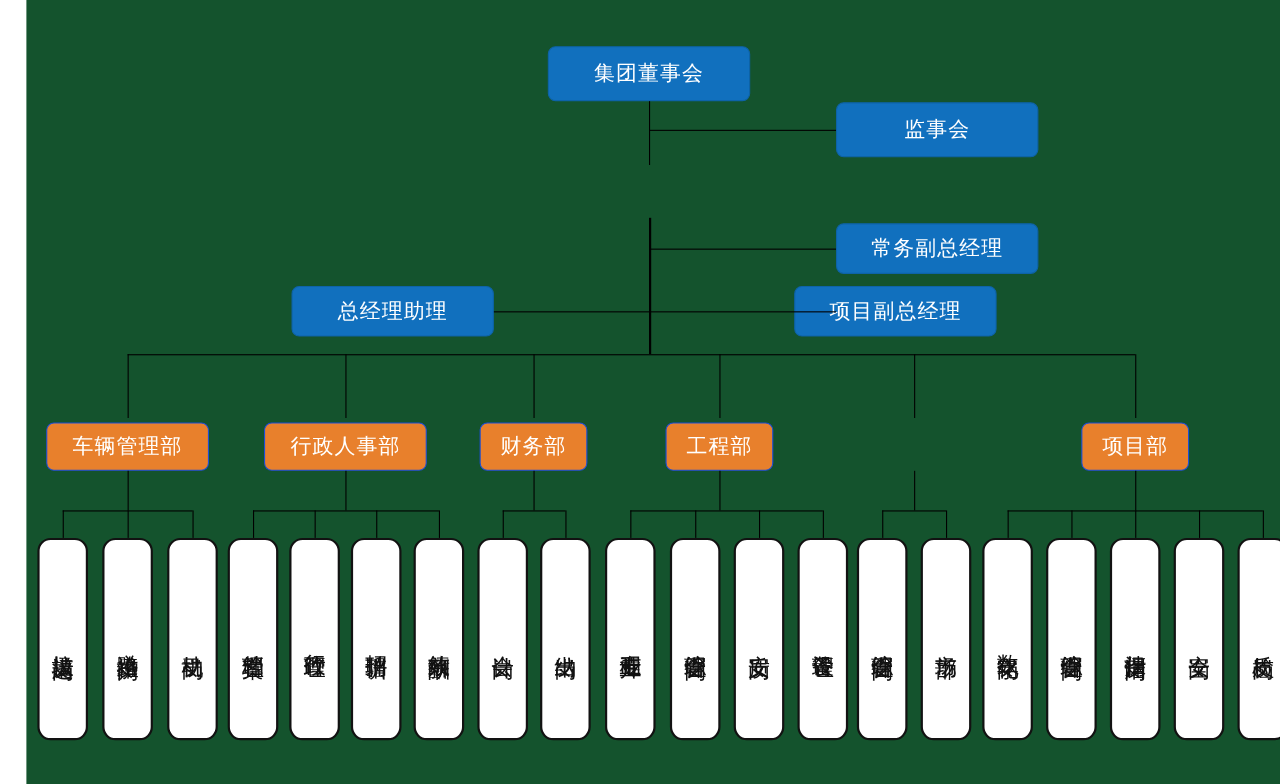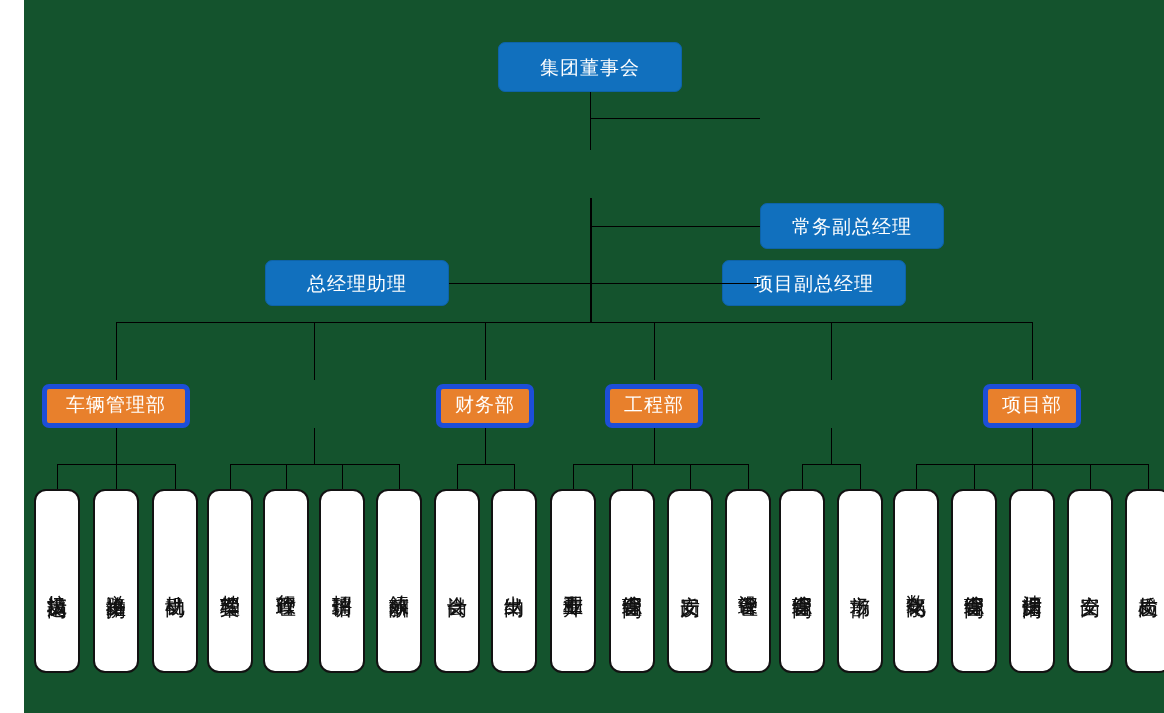--- a/index.html
+++ b/index.html
@@ -41,23 +41,22 @@
     line-height: 1.1;
     white-space: nowrap;
   }
   .node.blue {
     background: #1170BE;
     border: 1px solid #0E63A8;
     font-size: 19px;
   }
   .node.orange {
     background: #E8802C;
-    border: 5px solid #1d4ed8;
+    border: 1px solid #1d4ed8;
     font-size: 19px;
-    font-family: Liberation Mono, monospace;
   }
   
   .leaf {
     position: absolute;
     box-sizing: border-box;
     background: #ffffff;
     border: 2px solid #121212;
     border-radius: 12px;
     color: #111111;
     font-size: 20px;
@@ -77,20 +76,23 @@
 </style>
 </head>
 <body>
 
 <div id="chart-root">
 
   <div class="node blue" style="left:474px; top:42px; width:184px; height:50px;">
     <span>集团董事会</span>
   </div>
 
+  <div class="node blue" style="left:736px; top:93px; width:184px; height:50px;">
+    <span>监事会</span>
+  </div>
 
 
   <div class="node blue" style="left:736px; top:203px; width:184px; height:46px;">
     <span>常务副总经理</span>
   </div>
 
   <div class="node blue" style="left:698px; top:260px; width:184px; height:46px;">
     <span>项目副总经理</span>
   </div>
 
@@ -115,20 +117,23 @@
 
   <div class="line-v" style="left:92px; top:322px; height:58px;"></div>
   <div class="line-v" style="left:290px; top:322px; height:58px;"></div>
   <div class="line-v" style="left:461px; top:322px; height:58px;"></div>
   <div class="line-v" style="left:630px; top:322px; height:58px;"></div>
   <div class="line-v" style="left:807px; top:322px; height:58px;"></div>
   <div class="line-v" style="left:1008px; top:322px; height:58px;"></div>
 
   <div class="node orange" style="left:18px; top:384px; width:148px; height:44px;">
     <span>车辆管理部</span>
+  </div>
+  <div class="node orange" style="left:216px; top:384px; width:148px; height:44px;">
+    <span>行政人事部</span>
   </div>
   <div class="node orange" style="left:412px; top:384px; width:98px; height:44px;">
     <span>财务部</span>
   </div>
   <div class="node orange" style="left:581px; top:384px; width:98px; height:44px;">
     <span>工程部</span>
   </div>
   <div class="node orange" style="left:959px; top:384px; width:98px; height:44px;">
     <span>项目部</span>
   </div>

